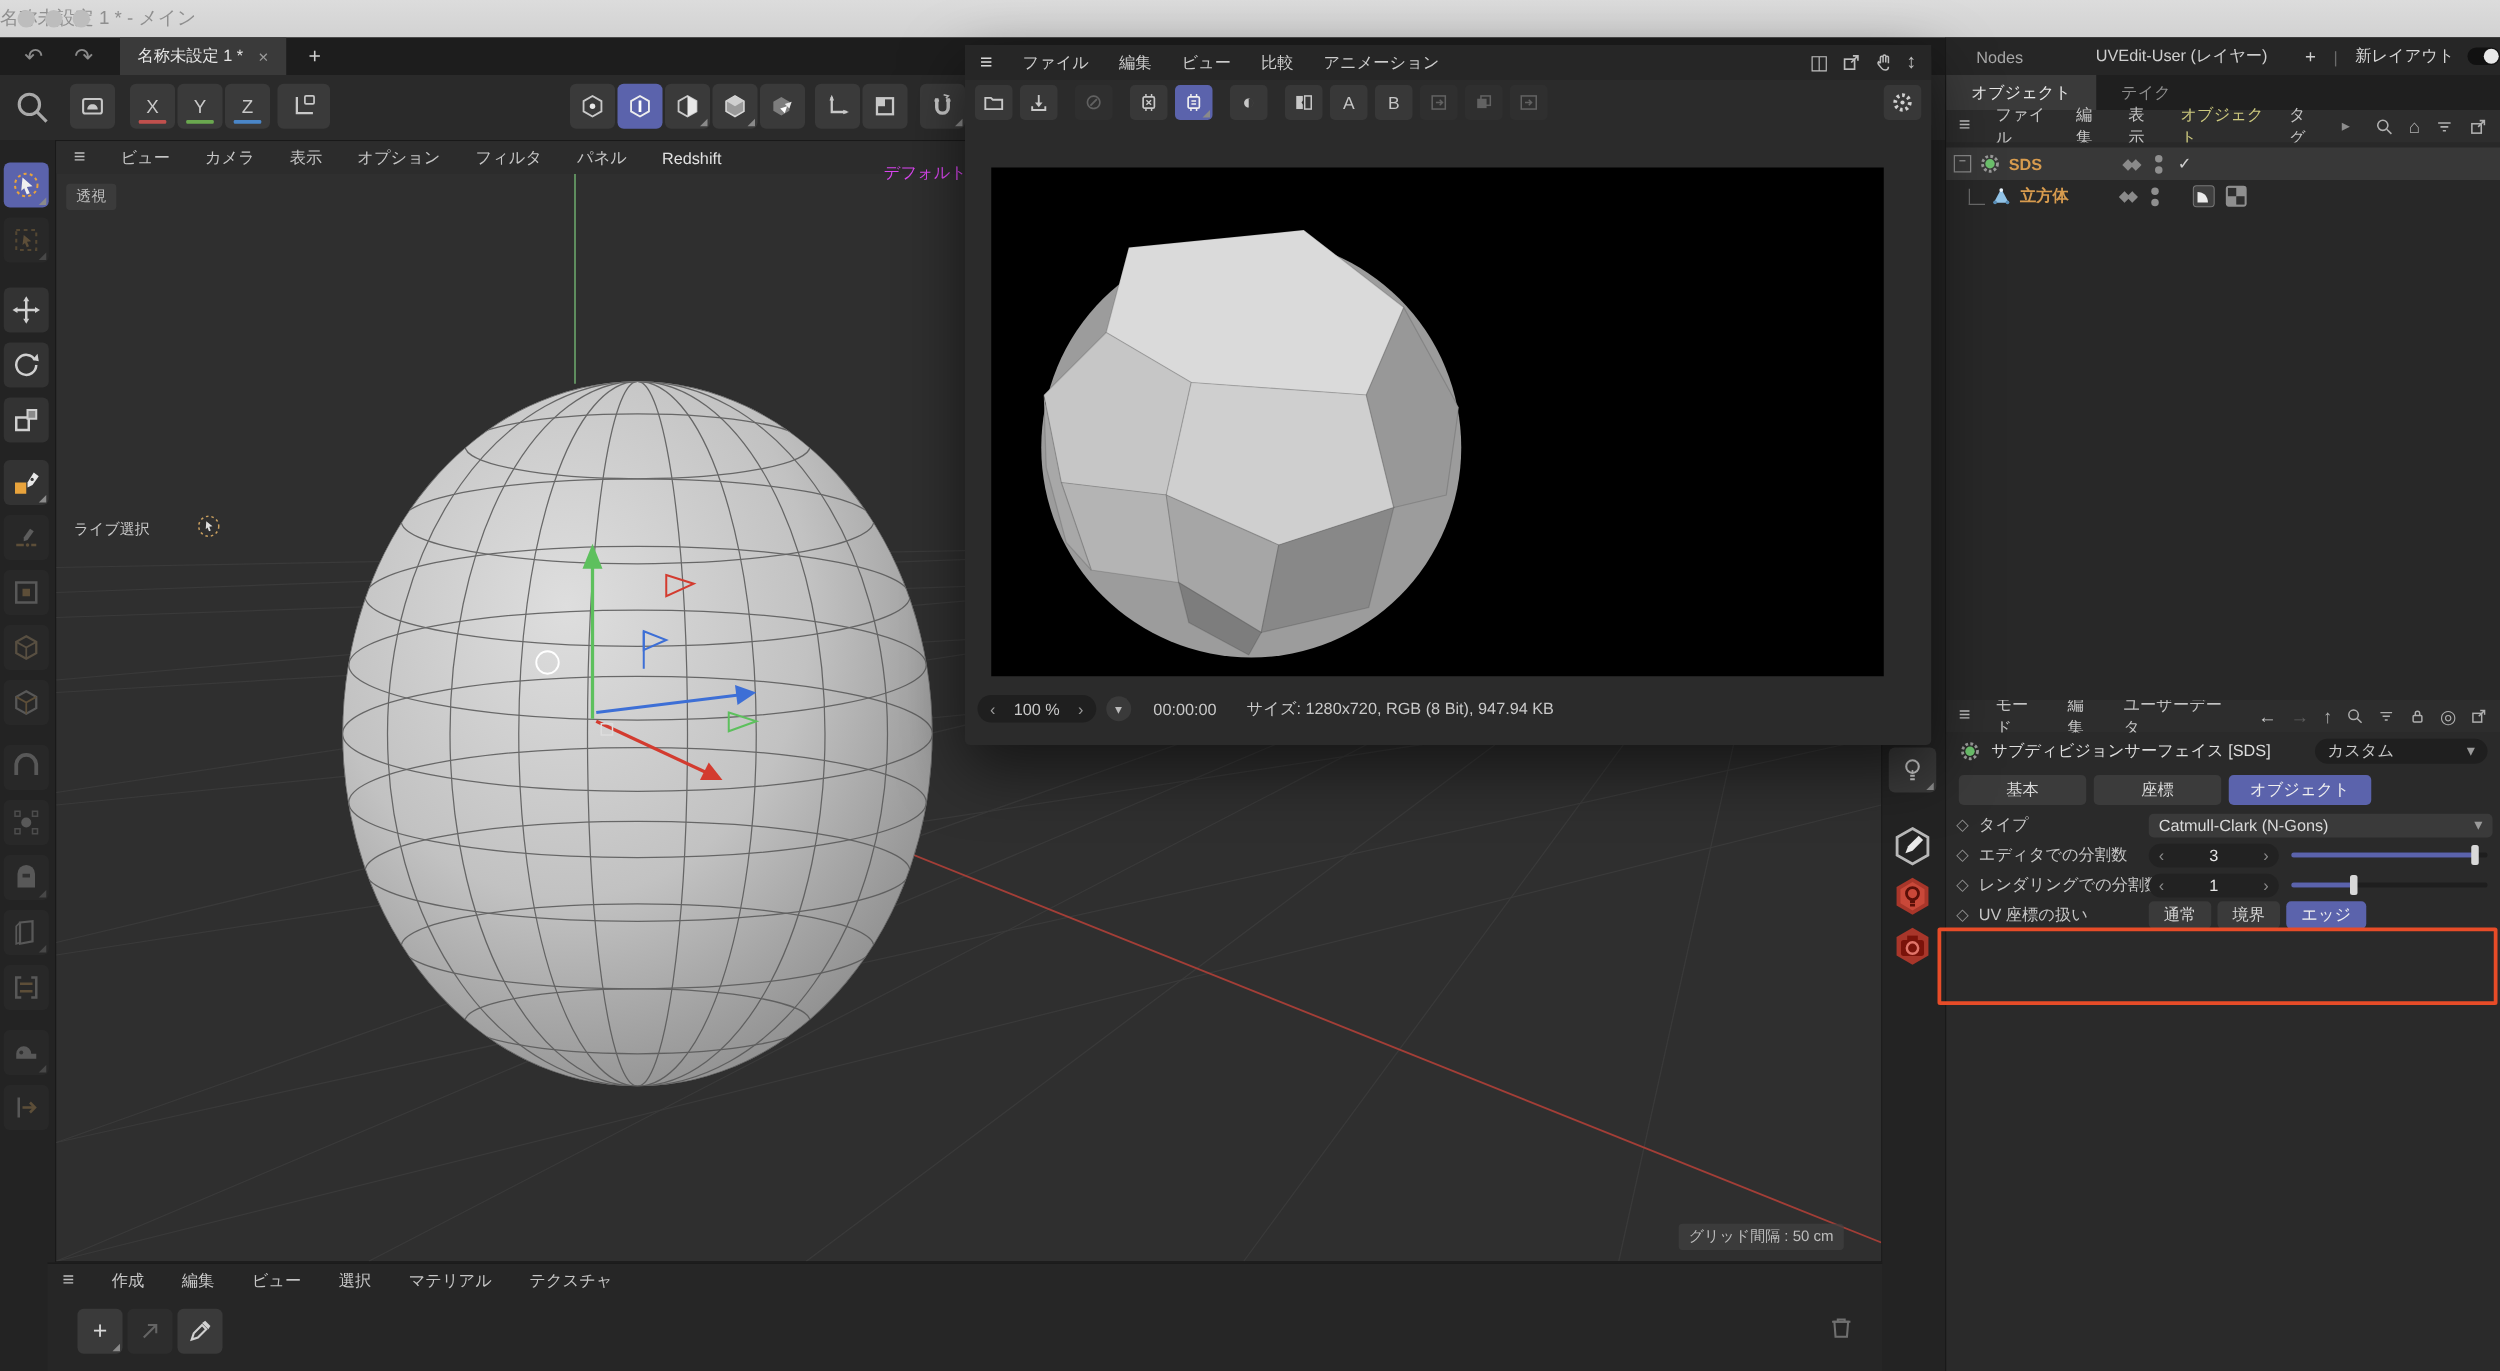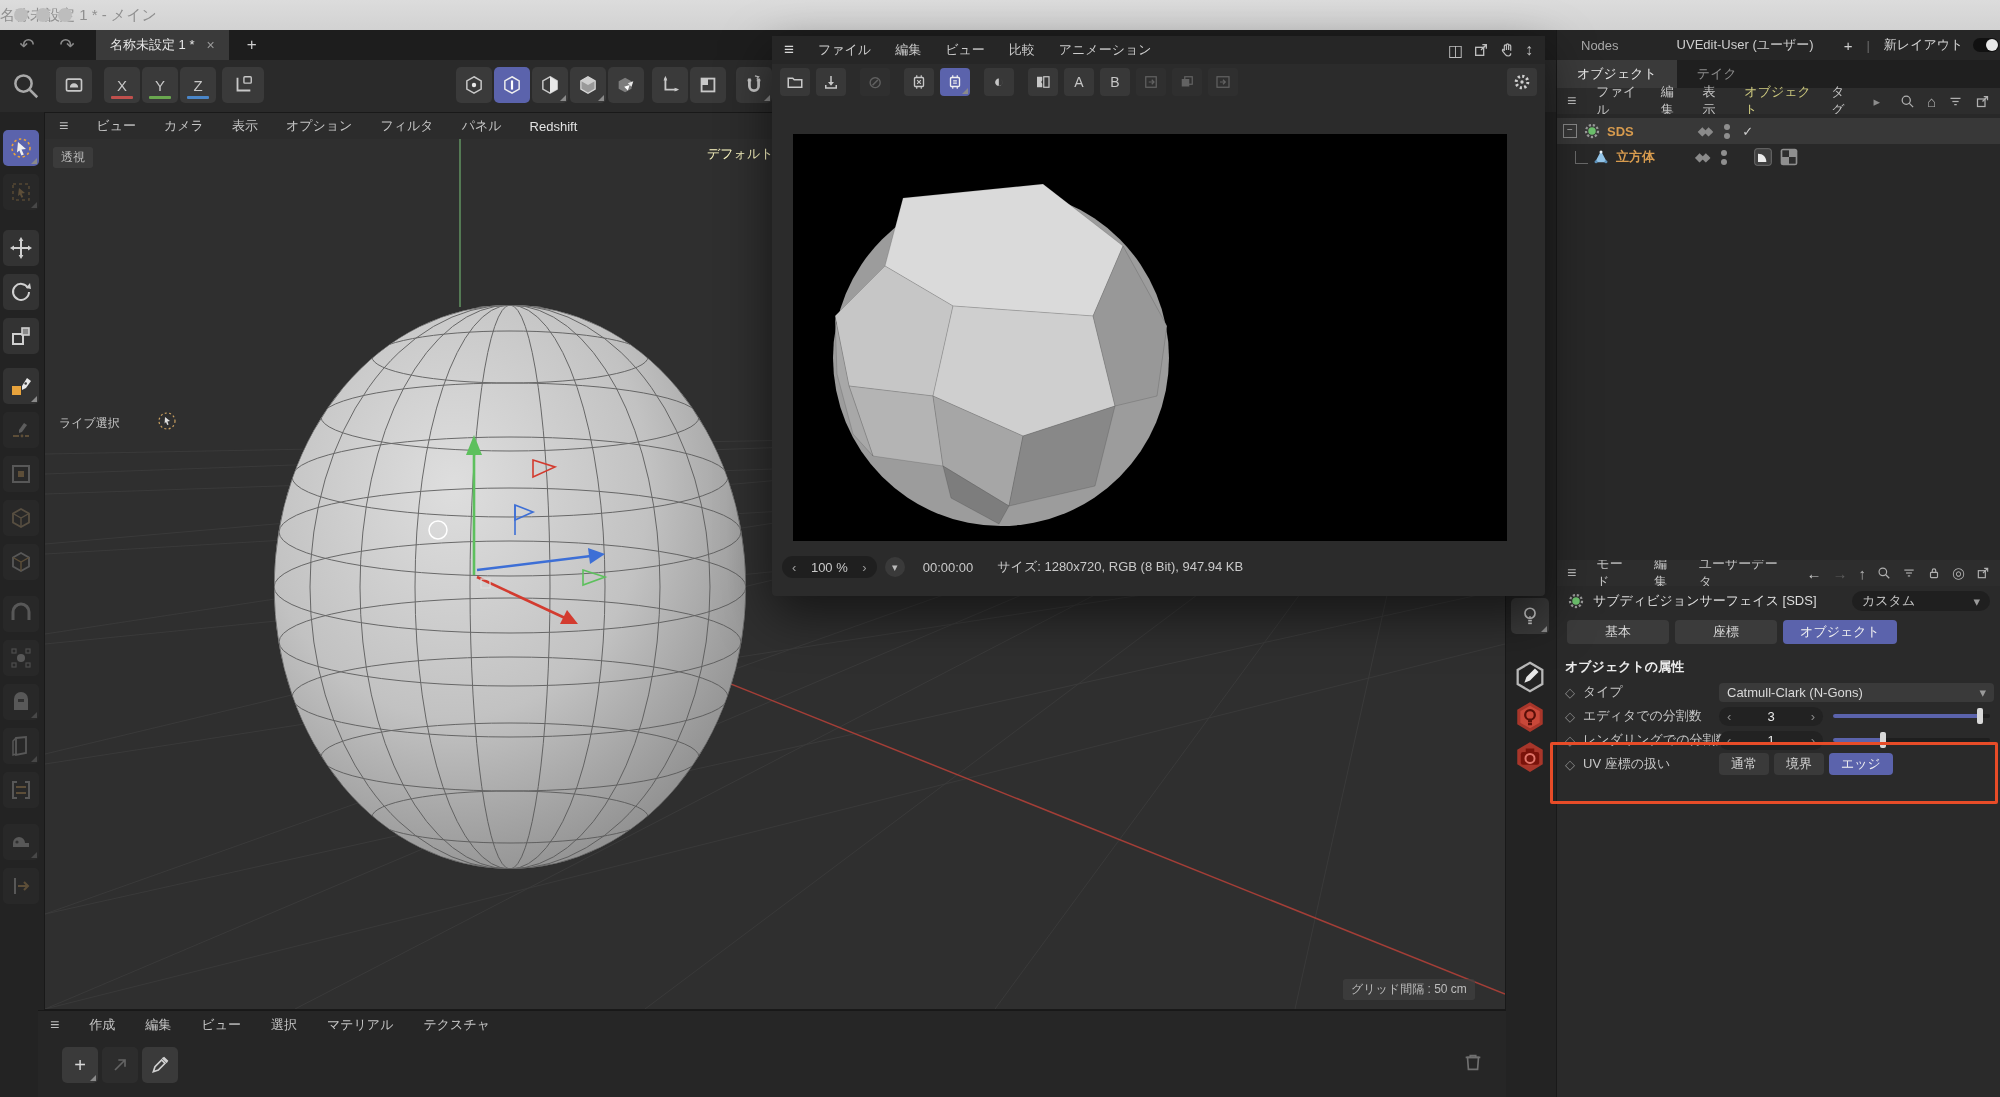--- a/index.html
+++ b/index.html
@@ -404,21 +404,21 @@
     <span style="font-size:16px;color:#bdbdbd">≡</span>
     <span class="menuitem">ビュー</span>
     <span class="menuitem">カメラ</span>
     <span class="menuitem">表示</span>
     <span class="menuitem">オプション</span>
     <span class="menuitem">フィルタ</span>
     <span class="menuitem">パネル</span>
     <span class="menuitem" style="color:#e2e2e2">Redshift</span>
   </div>
   <span class="abs chip" style="left:8px;top:34px">透視</span>
-  <span class="abs" style="left:662px;top:32px;font-size:13px;color:#fef9c3">デフォルト</span>
+  <span class="abs" style="left:662px;top:16px;font-size:13px;color:#d946ef">デフォルト</span>
   <span class="abs" style="left:14px;top:302px;font-size:12px;color:#c8c8c8">ライブ選択</span>
   <svg class="abs" style="left:112px;top:298px" width="20" height="20" viewBox="0 0 20 20">
       <circle cx="10" cy="10" r="8" fill="none" stroke="#caa060" stroke-width="1.2" stroke-dasharray="2 2.4"></circle>
       <polygon points="8,6 13,10 10.4,10.4 11.6,13.4 10.2,14 9,11 7.6,12.4" fill="#e0e0e0"></polygon>
     </svg>
   <span class="abs chip" style="left:1298px;top:866px">グリッド間隔 : 50 cm</span>
 </div>
 
 <div class="abs botbar">
   <div class="botmenu">
@@ -614,21 +614,21 @@
         <span>▾</span>
       </div>
     <span style="margin-left:18px">00:00:00</span>
     <span style="margin-left:24px">サイズ: 1280x720, RGB (8 Bit), 947.94 KB</span>
   </div>
 </div>
 
 <div class="abs rpanel">
   <div class="laybar">
     <span style="margin-left:24px">Nodes</span>
-    <span style="margin-left:58px;color:#cfcfcf">UVEdit-User (ユーザー)</span>
+    <span style="margin-left:58px;color:#cfcfcf">UVEdit-User (レイヤー)</span>
     <span style="margin-left:30px;font-size:15px;color:#d0d0d0">+</span>
     <span style="margin-left:14px;color:#6a6a6a">|</span>
     <span style="margin-left:14px;color:#d6d6d6">新レイアウト</span>
     <span style="margin-left:10px;width:26px;height:14px;border-radius:8px;background:#111;position:relative;display:inline-block">
       <span style="position:absolute;right:1px;top:1px;width:12px;height:12px;border-radius:50%;background:#e8e8e8"></span>
     </span>
   </div>
 
   <div class="omtabs">
     <span class="rtab on">オブジェクト</span>
@@ -743,21 +743,20 @@
       <div class="preset">
         <span>カスタム</span>
         <span style="color:#9a9a9a">▾</span>
       </div>
     </div>
     <div class="btabs">
       <span class="btab">基本</span>
       <span class="btab">座標</span>
       <span class="btab on" style="width:108px">オブジェクト</span>
     </div>
-    <div class="sect">オブジェクトの属性</div>
 
     <div class="arow">
       <span class="muted">◇</span>
       <span class="alabel">タイプ</span>
       <div class="dd">
         <span>Catmull-Clark (N-Gons)</span>
         <span style="color:#9a9a9a">▾</span>
       </div>
     </div>
 

